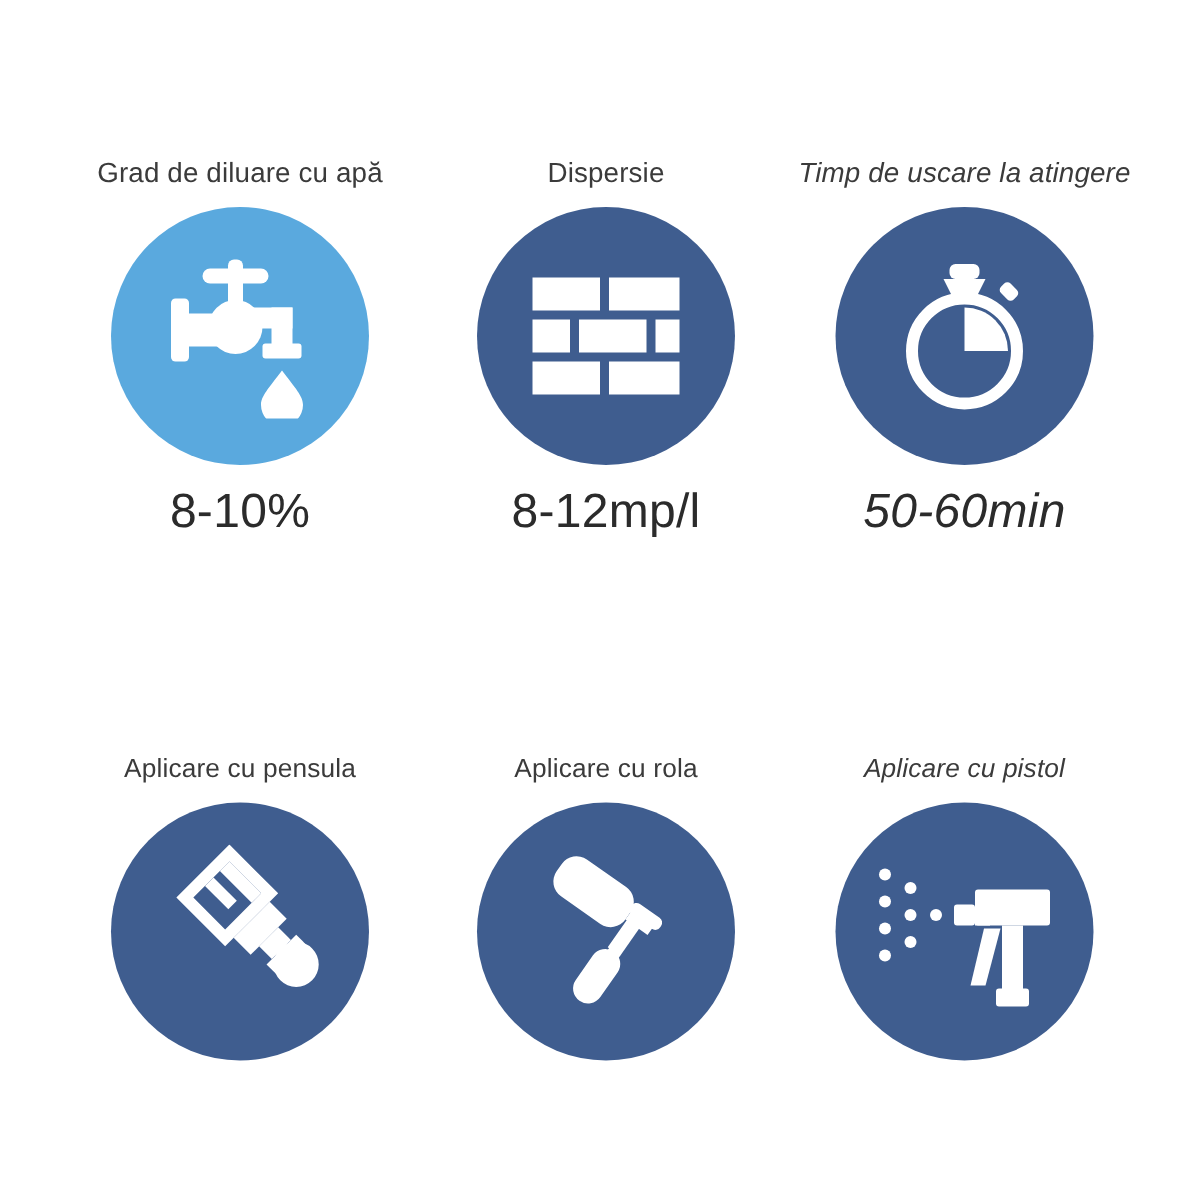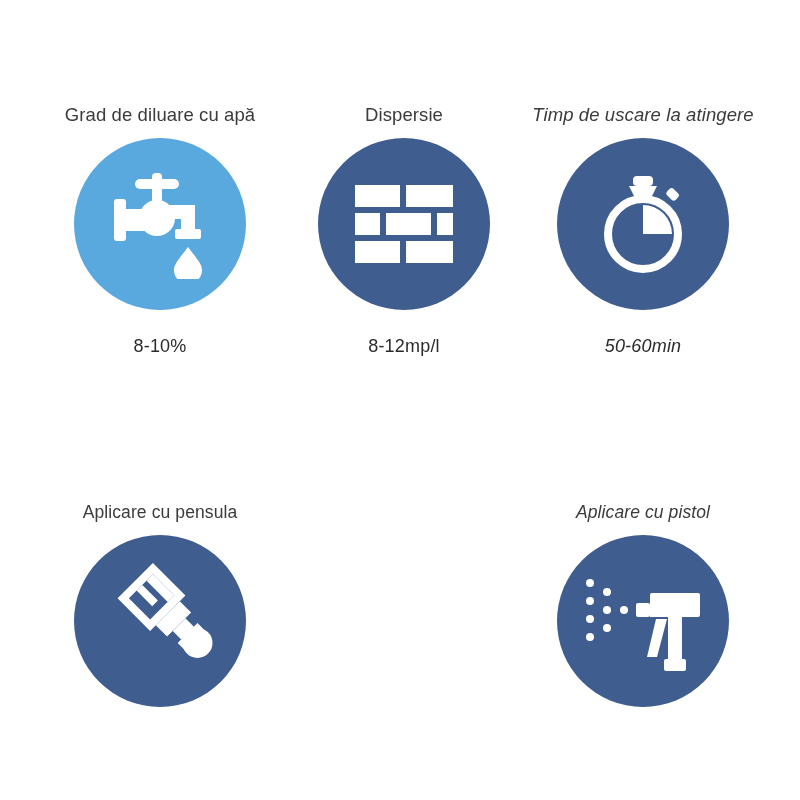--- a/index.html
+++ b/index.html
@@ -48,22 +48,22 @@
     border-radius: 50%;
     display: flex;
     align-items: center;
     justify-content: center;
     margin-top: 12px;
   }
   .f-row1 .circle { margin-top: 12px; }
   .circle svg { display: block; }
 
   .feature-value {
-    margin-top: 26px;
-    font-size: 18px;
+    margin-top: 12px;
+    font-size: 32px;
     color: #2b2b2b;
     white-space: nowrap;
     letter-spacing: 0.2px;
   }
 </style>
 </head>
 <body>
 
 <div class="canvas">
   <div class="grid">
@@ -153,20 +153,38 @@
             <rect x="74" y="38" width="12" height="18"></rect>
 
             <path d="M86 33 h6 c12 0 20 7 20 14 s-8 14 -20 14 h-6 z"></path>
             <circle cx="100" cy="47" r="15"></circle>
           </g>
         </svg>
       </div>
       <div class="feature-value"></div>
     </div>
 
+    <div class="feature f-col1 f-row1">
+      <div class="feature-label">Aplicare cu rola</div>
+      <div class="circle" style="background:#3f5d8f">
+        <svg width="116" height="116" viewBox="0 0 116 116">
+          <g transform="rotate(35 58 58)">
+
+            <rect x="8" y="26" width="56" height="30" rx="12" fill="#ffffff"></rect>
+
+            <path d="M64 34 h18 v10 h-8 v22 h-9 v-22 h-1 z" fill="#ffffff"></path>
+            <rect x="62" y="30" width="24" height="9" rx="4" fill="#ffffff"></rect>
+            <rect x="66" y="39" width="9" height="30" fill="#ffffff"></rect>
+
+            <rect x="60" y="66" width="20" height="40" rx="10" fill="#ffffff"></rect>
+          </g>
+        </svg>
+      </div>
+      <div class="feature-value"></div>
+    </div>
 
     <div class="feature f-col2 f-row1">
       <div class="feature-label">Aplicare cu pistol</div>
       <div class="circle" style="background:#3f5d8f">
         <svg width="118" height="108" viewBox="0 0 118 108">
           <g fill="#ffffff">
 
             <circle cx="6" cy="16" r="4"></circle>
             <circle cx="6" cy="34" r="4"></circle>
             <circle cx="6" cy="52" r="4"></circle>

